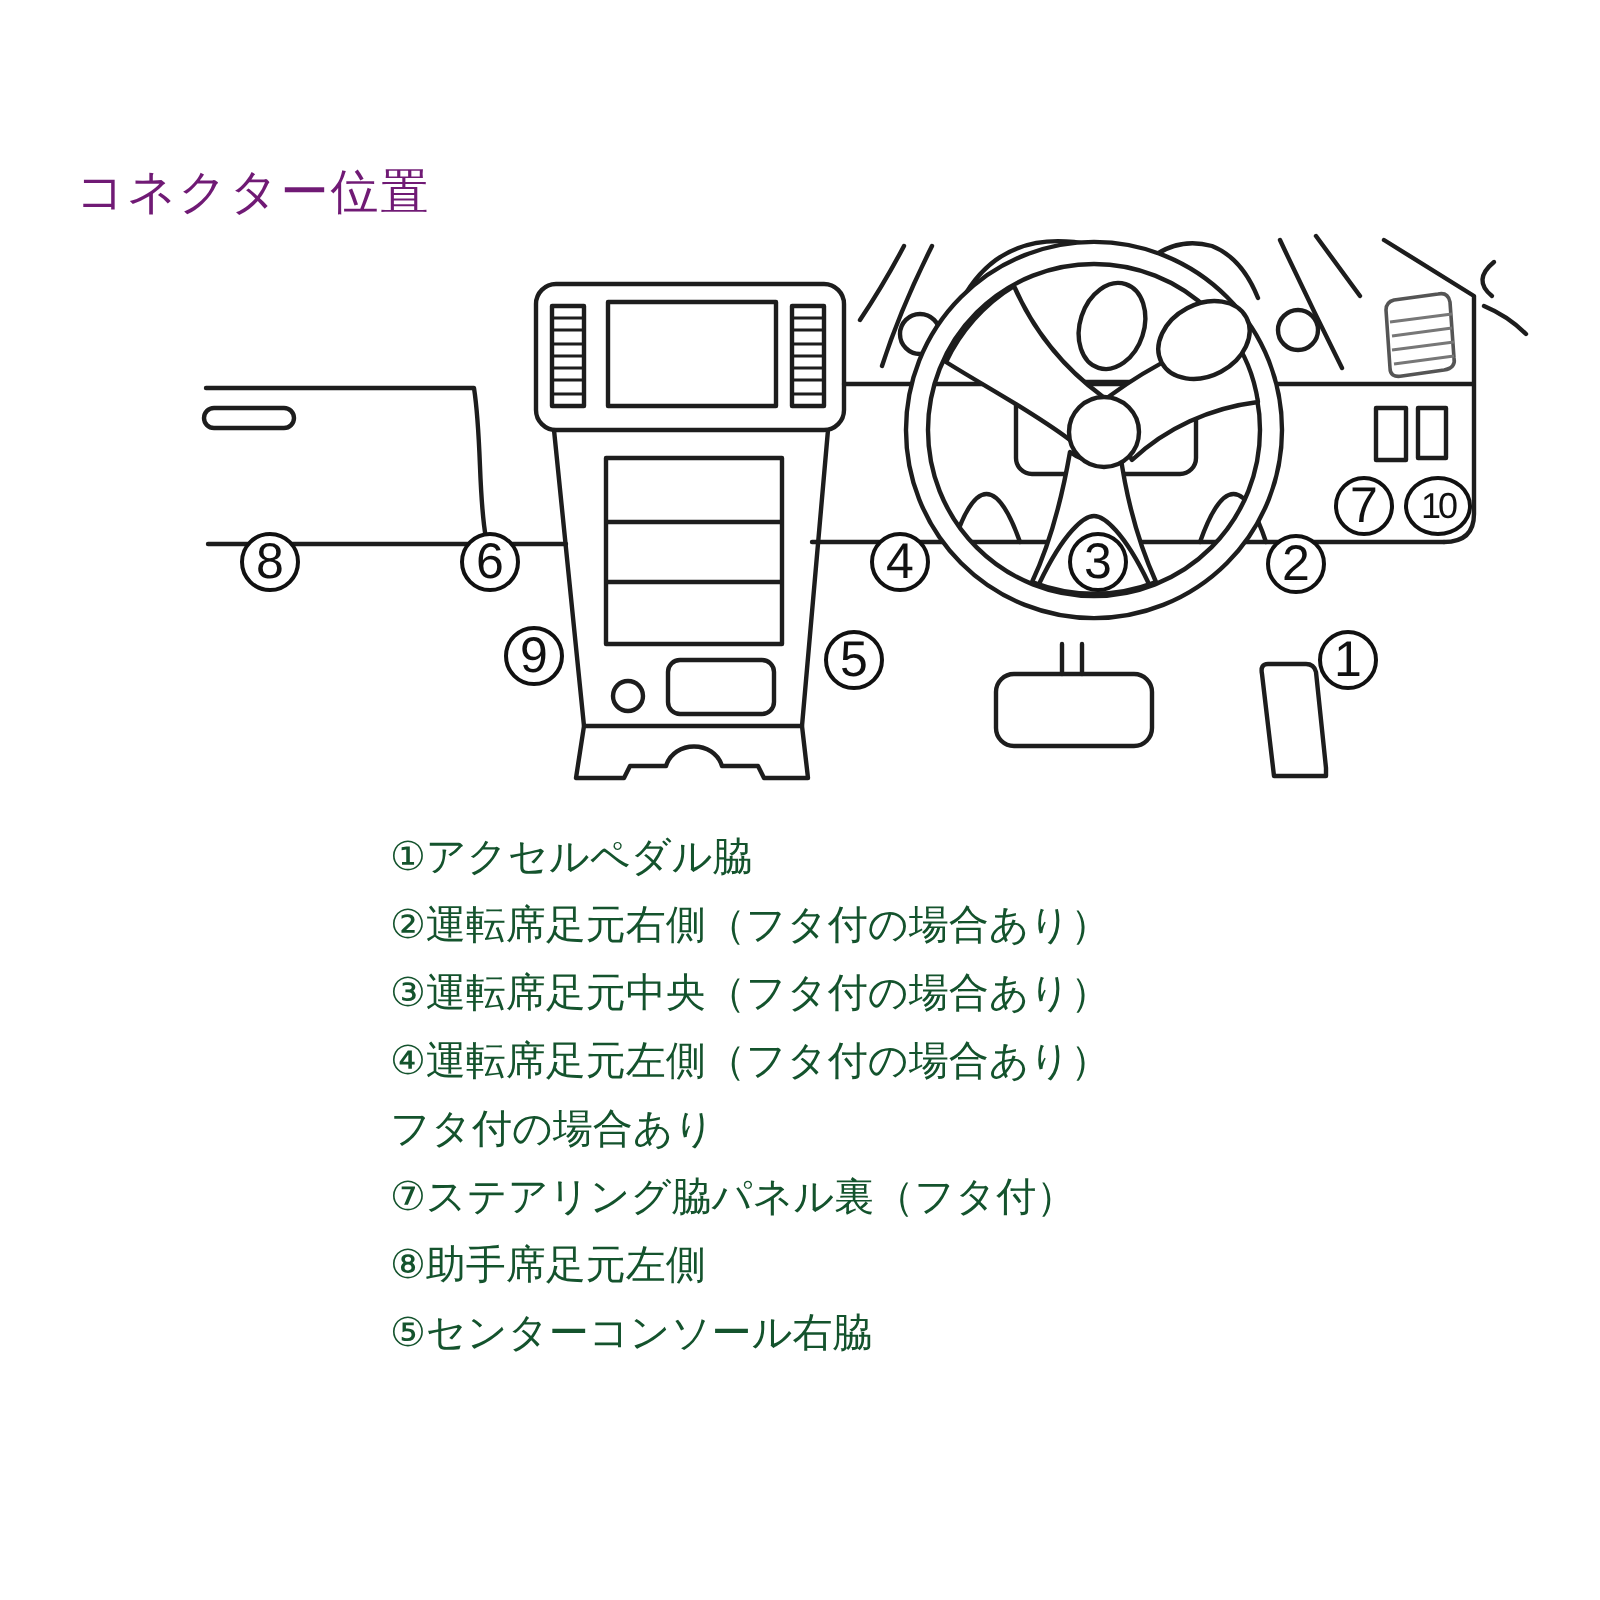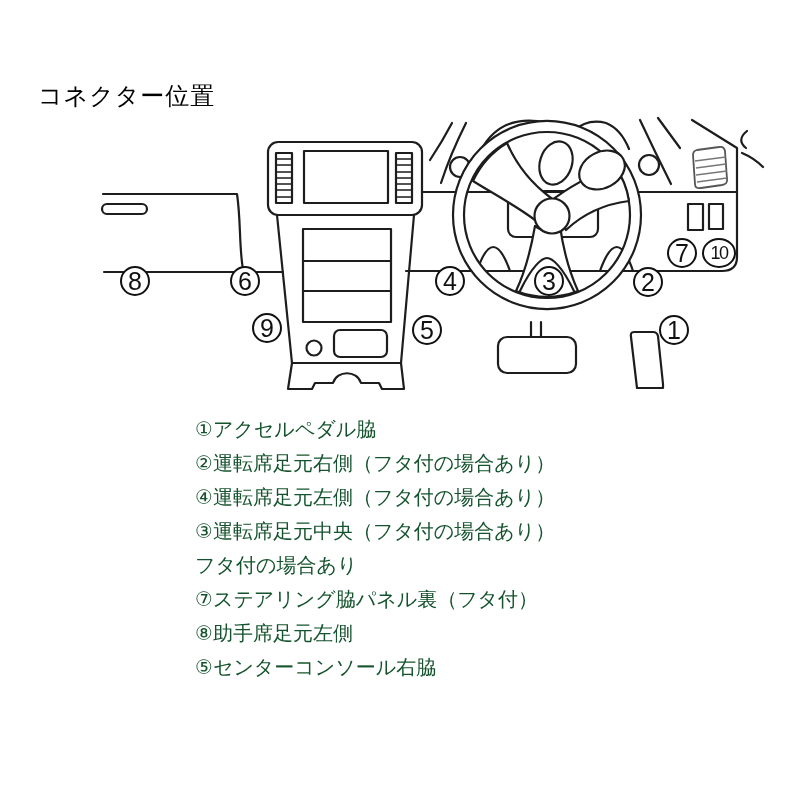--- a/index.html
+++ b/index.html
@@ -2,21 +2,21 @@
 <html><head>
 <meta charset="utf-8">
 <style>
   html,body{margin:0;padding:0;background:#fff;}
   .page{
     position:relative;width:800px;height:800px;background:#ffffff;overflow:hidden;
     font-family:"Liberation Sans","DejaVu Sans",sans-serif;color:#1d1d1d;
   }
   .title{
     position:absolute;left:38px;top:80px;margin:0;
-    font-size:24px;font-weight:400;color:#000000;letter-spacing:1px;
+    font-size:24px;font-weight:400;color:#701a75;letter-spacing:1px;
   }
   .diagram{position:absolute;left:0;top:0;width:800px;height:800px;}
   .diagram svg{position:absolute;left:0;top:0;}
   .marker{
     position:absolute;box-sizing:border-box;width:30px;height:30px;
     border:2.8px solid #111;border-radius:50%;background:#fff;
     display:flex;align-items:center;justify-content:center;
     font-size:25px;line-height:1;color:#111;font-weight:400;
   }
   .marker.wide{width:34px;font-size:18px;letter-spacing:-1.5px;}
@@ -112,21 +112,21 @@
     <div class="marker" style="left:230px;top:266px;">6</div>
     <div class="marker" style="left:667px;top:238px;">7</div>
     <div class="marker" style="left:120px;top:266px;">8</div>
     <div class="marker" style="left:252px;top:313px;">9</div>
     <div class="marker wide" style="left:702px;top:238px;">10</div>
   </div>
 
   <ul class="legend">
     <li>①アクセルペダル脇</li>
     <li>②運転席足元右側（フタ付の場合あり）</li>
+    <li>③運転席足元中央（フタ付の場合あり）</li>
     <li>④運転席足元左側（フタ付の場合あり）</li>
-    <li>③運転席足元中央（フタ付の場合あり）</li>
     <li>フタ付の場合あり</li>
     <li>⑦ステアリング脇パネル裏（フタ付）</li>
     <li>⑧助手席足元左側</li>
     <li>⑤センターコンソール右脇</li>
   </ul>
 
 </div>
 
 </body></html>

